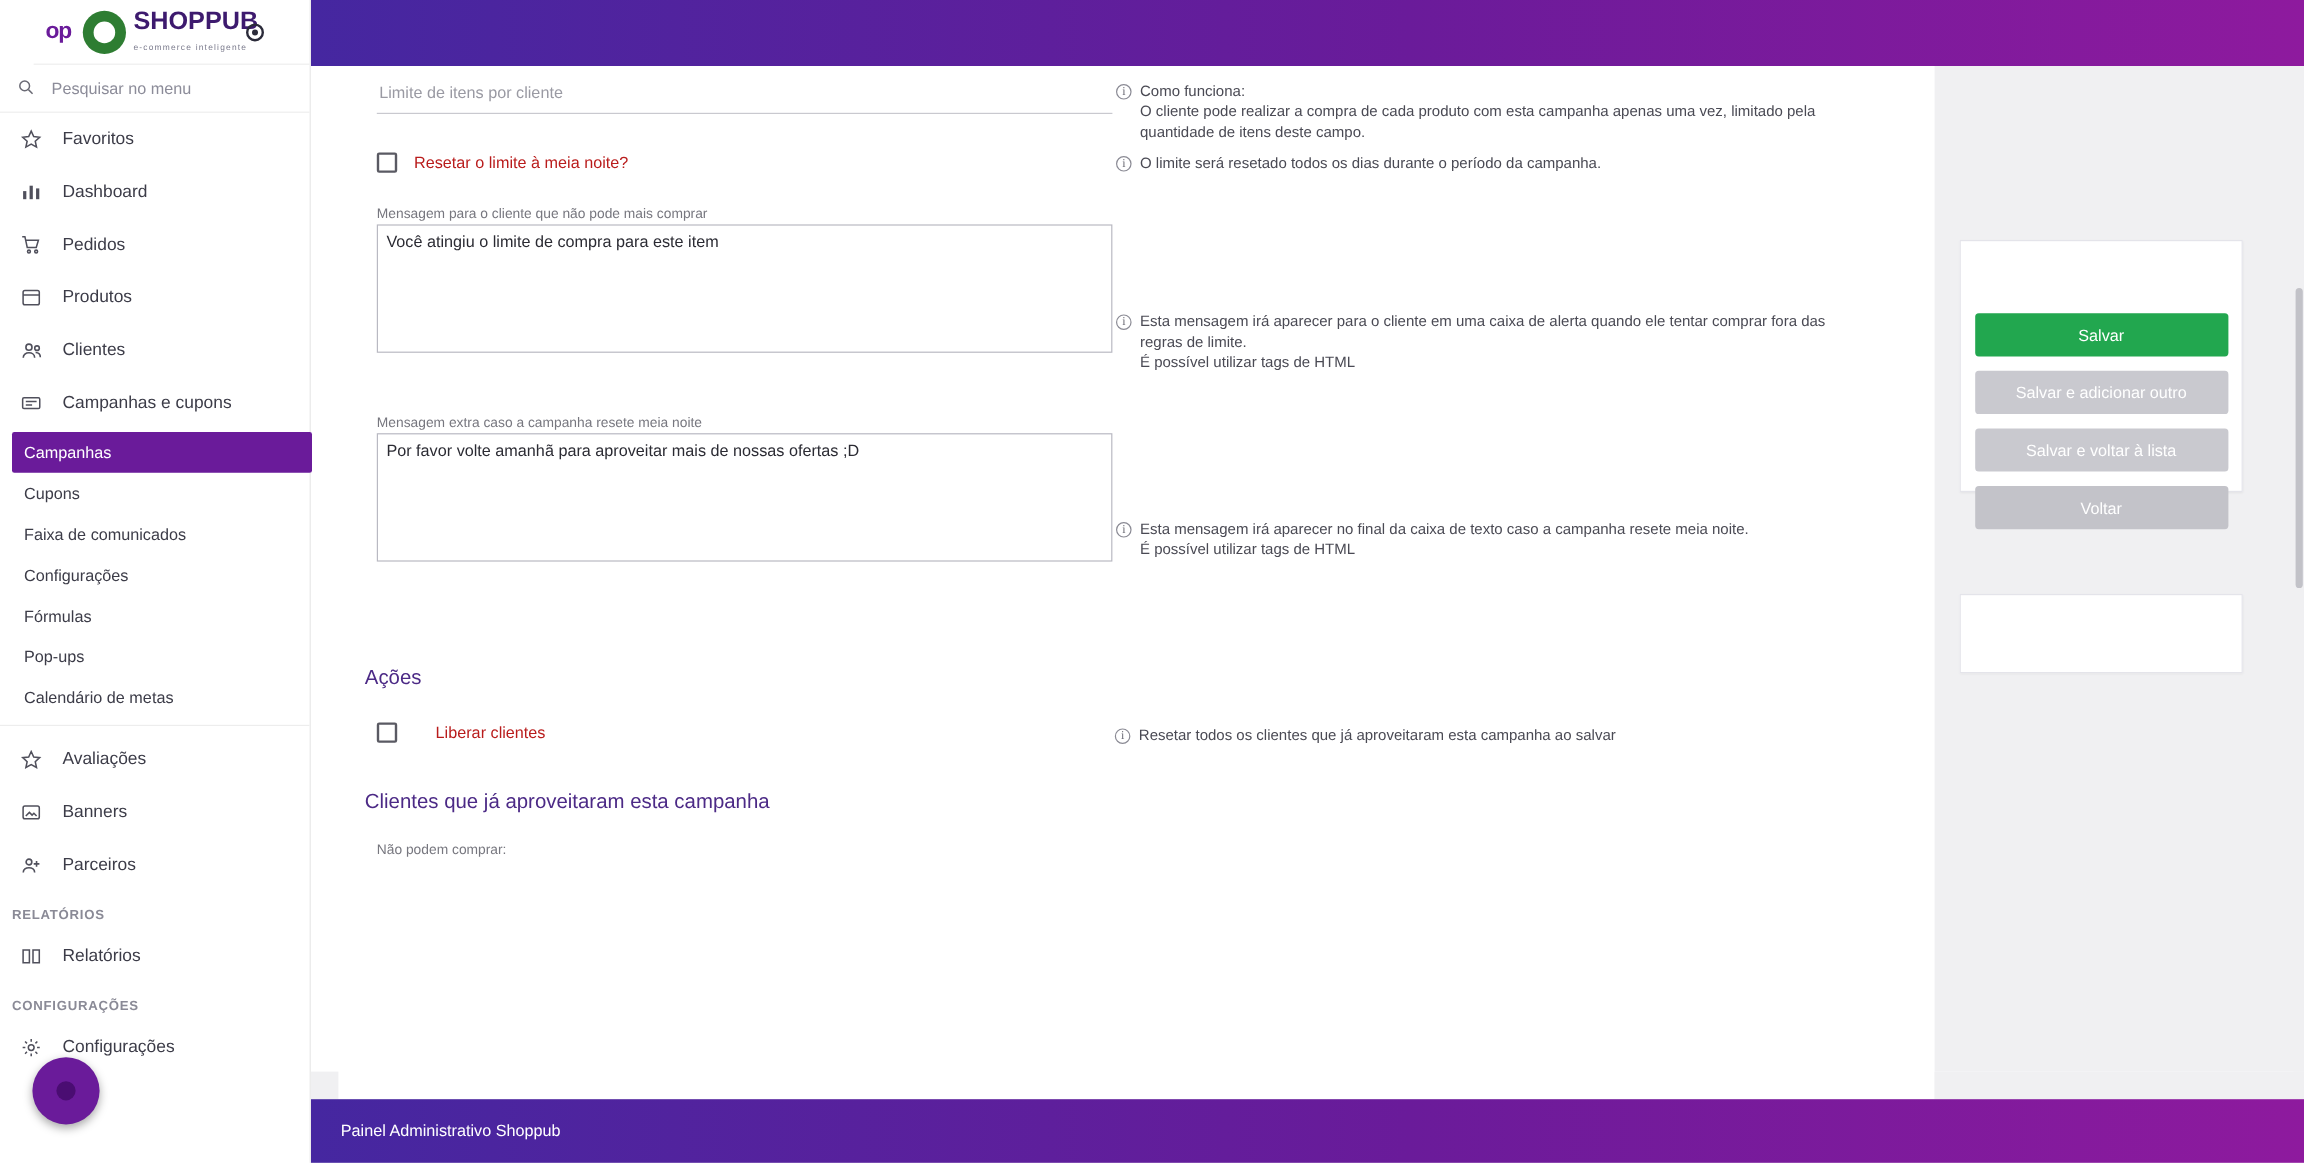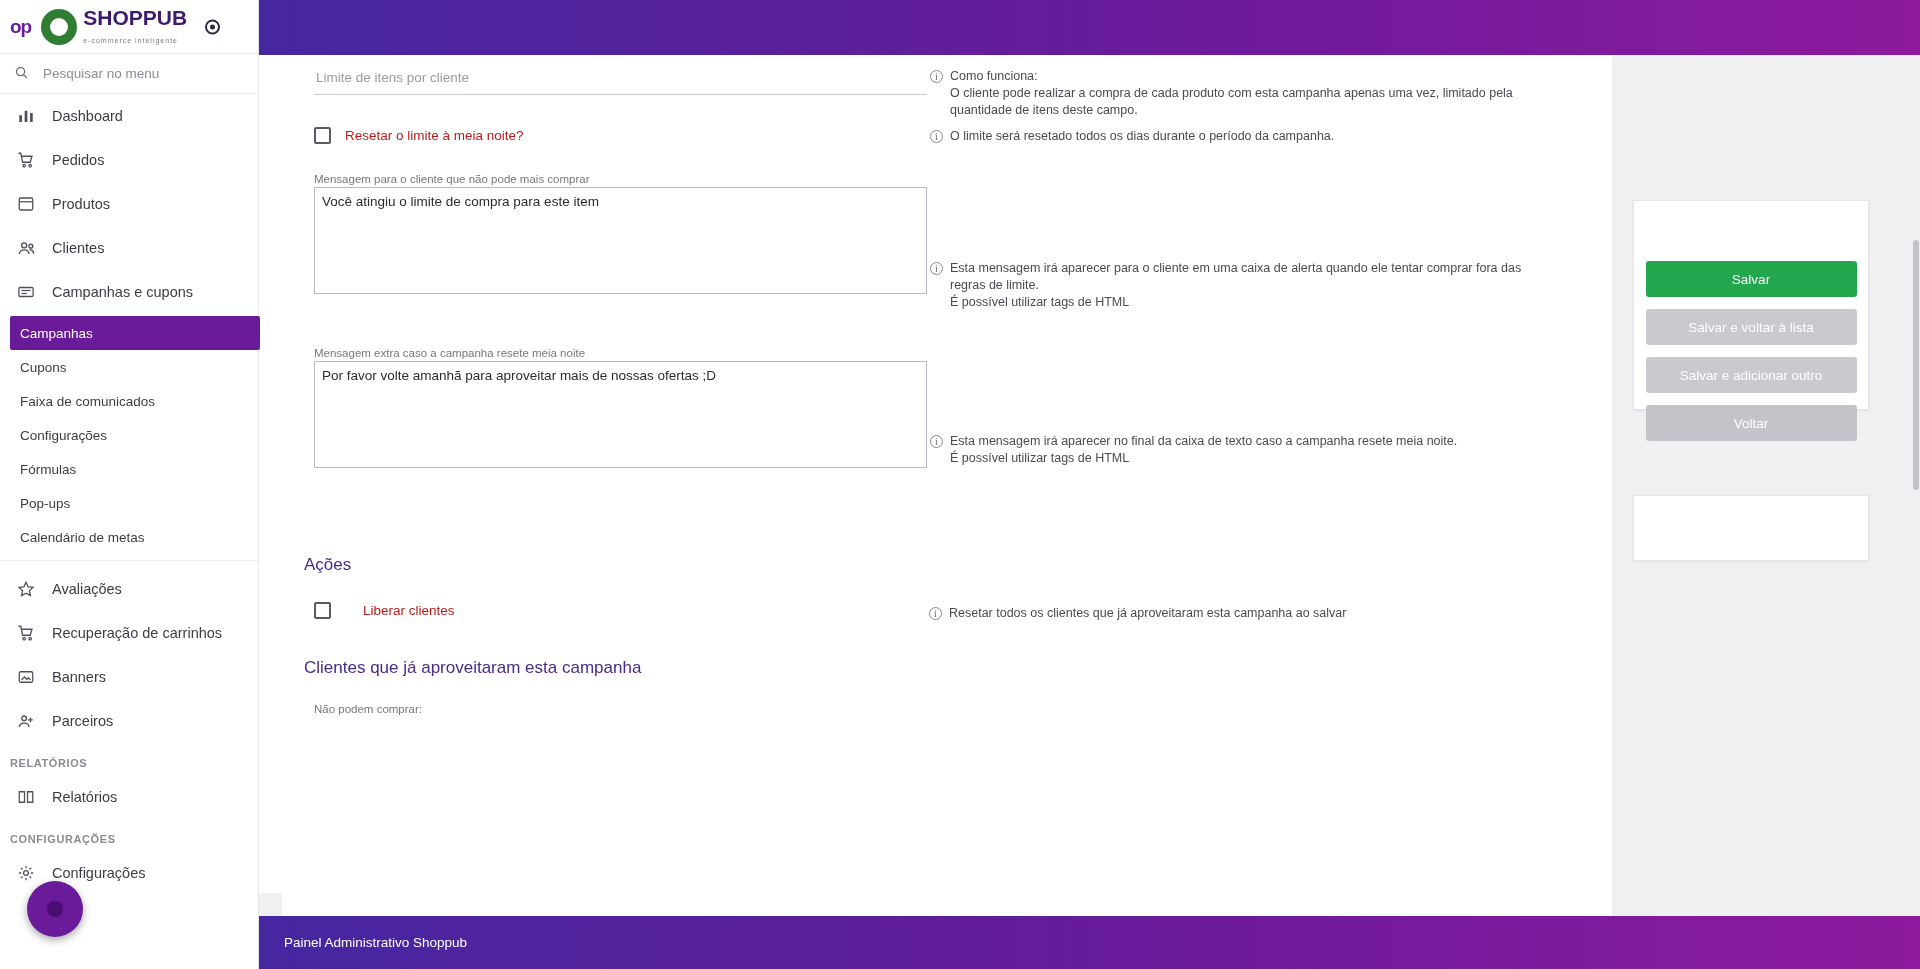--- a/index.html
+++ b/index.html
@@ -18,20 +18,21 @@
     background: #ffffff;
     border-right: 1px solid #e8e8e8;
     z-index: 5;
   }
   .brand {
     height: 54px;
     display: flex; align-items: center;
     padding-left: 10px;
     border-bottom: 1px solid #eeeeee;
     position: relative;
+    margin-left: 28px;
   }
   .brand-op {
     font-size: 19px; color: #6a1b9a; font-weight: bold;
     letter-spacing: -1px; margin-right: 10px;
   }
   .brand-logo-circle {
     width: 36px; height: 36px; border-radius: 50%;
     background: #2e7d32;
     display: inline-block;
     position: relative;
@@ -240,20 +241,28 @@
   <div class="search-row">
     <span>
       <svg width="15" height="15" viewBox="0 0 24 24" fill="none" stroke="#6a6a74" stroke-width="2">
         <circle cx="10.5" cy="10.5" r="6.5"></circle>
           <line x1="15.5" y1="15.5" x2="21" y2="21"></line>
       </svg>
     </span>
     <span>Pesquisar no menu</span>
   </div>
 
+  <div class="nav-item">
+    <span class="ico">
+      <svg width="18" height="18" viewBox="0 0 24 24" fill="none" stroke="#50505c" stroke-width="1.7">
+        <polygon points="12,3 14.8,9.1 21.4,9.8 16.5,14.3 17.9,20.8 12,17.5 6.1,20.8 7.5,14.3 2.6,9.8 9.2,9.1"></polygon>
+      </svg>
+    </span>
+    <span>Favoritos</span>
+  </div>
 
   <div class="nav-item">
     <span class="ico">
       <svg width="18" height="18" viewBox="0 0 24 24" fill="#50505c">
         <rect x="3" y="11" width="3.6" height="9"></rect>
           <rect x="10.2" y="5" width="3.6" height="15"></rect>
           <rect x="17.4" y="8" width="3.6" height="12"></rect>
       </svg>
     </span>
     <span>Dashboard</span>
@@ -331,30 +340,20 @@
 
   <div class="nav-item">
     <span class="ico">
       <svg width="18" height="18" viewBox="0 0 24 24" fill="none" stroke="#50505c" stroke-width="1.7">
         <polygon points="12,3 14.8,9.1 21.4,9.8 16.5,14.3 17.9,20.8 12,17.5 6.1,20.8 7.5,14.3 2.6,9.8 9.2,9.1"></polygon>
       </svg>
     </span>
     <span>Avaliações</span>
   </div>
 
-  <div class="nav-item">
-    <span class="ico">
-      <svg width="18" height="18" viewBox="0 0 24 24" fill="none" stroke="#50505c" stroke-width="1.7">
-        <path d="M2 3h3l2.6 12h10l2.4-8H6.2"></path>
-          <circle cx="9.5" cy="19.5" r="1.6"></circle>
-          <circle cx="17.5" cy="19.5" r="1.6"></circle>
-      </svg>
-    </span>
-    <span>Recuperação de carrinhos</span>
-  </div>
 
   <div class="nav-item">
     <span class="ico">
       <svg width="18" height="18" viewBox="0 0 24 24" fill="none" stroke="#50505c" stroke-width="1.7">
         <rect x="3" y="5" width="18" height="14" rx="2"></rect>
           <path d="M6 16l4-4 3 3 2-2 3 3"></path>
       </svg>
     </span>
     <span>Banners</span>
   </div>
@@ -460,22 +459,22 @@
     <span>Resetar todos os clientes que já aproveitaram esta campanha ao salvar</span>
   </div>
 
   <div class="section-title" style="position:absolute; left:22px; top:603px;">Clientes que já aproveitaram esta campanha</div>
   <div class="small-note" style="position:absolute; left:32px; top:648px;">Não podem comprar:</div>
 </div>
 
 <div id="rightpanel">
   <div class="card" style="position:absolute; left:0; top:145px; width:236px; height:210px; padding-top:60px;">
     <button class="btn btn-green">Salvar</button>
+    <button class="btn btn-grey">Salvar e adicionar outro</button>
     <button class="btn btn-grey">Salvar e voltar à lista</button>
-    <button class="btn btn-grey">Salvar e adicionar outro</button>
     <button class="btn btn-grey2">Voltar</button>
   </div>
   <div class="card" style="position:absolute; left:0; top:440px; width:236px; height:66px;"></div>
 </div>
 
 <div id="scrollbar">
   <div id="scrollthumb"></div>
 </div>
 
 <div id="footer">

